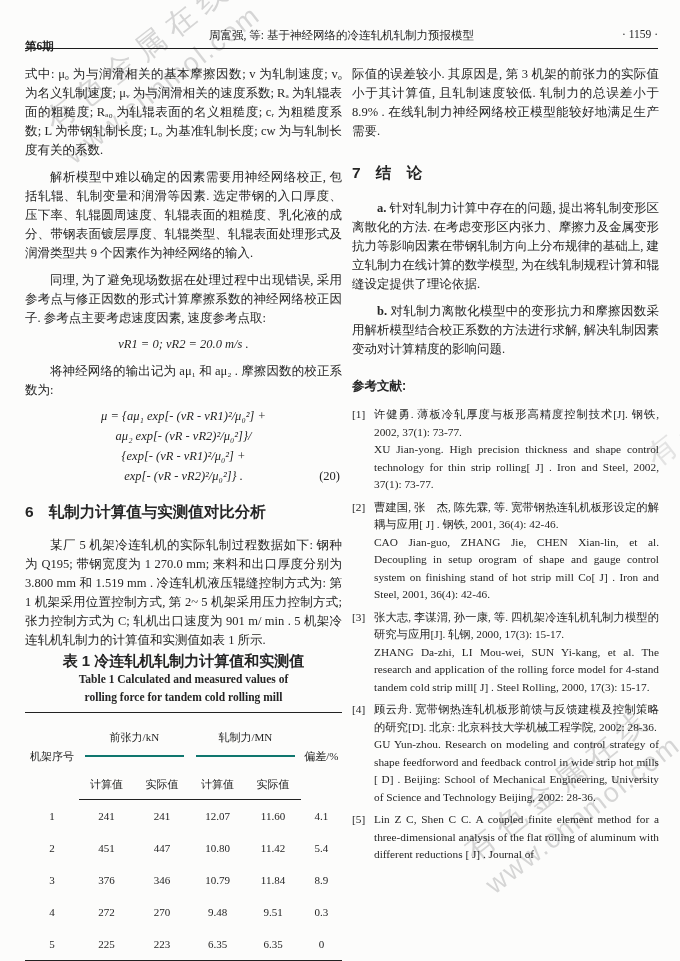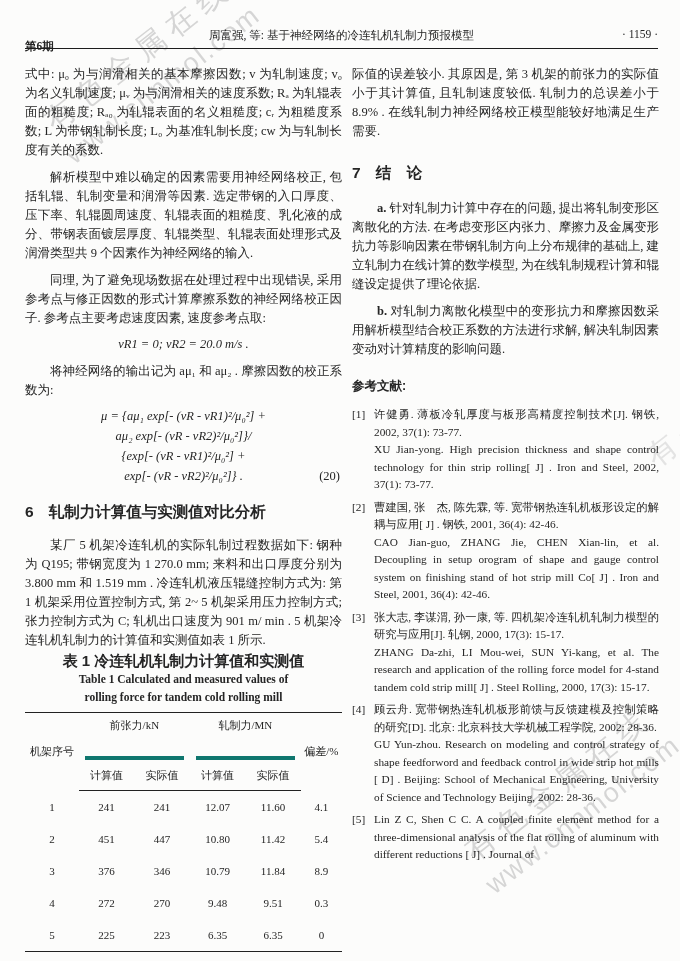--- a/index.html
+++ b/index.html
@@ -43,21 +43,21 @@
   .sec7{margin:22px 0 16px;}
   
   .tbl-cap-zh{text-align:center;font-weight:bold;font-size:15px;margin-top:2px;
               font-family:"Liberation Sans","DejaVu Sans",sans-serif;line-height:18px;}
   .tbl-cap-en{text-align:center;font-weight:bold;font-size:11.5px;line-height:18px;}
   .paper-table{width:100%;border-collapse:collapse;margin-top:6px;
                border-top:1.6px solid #222;border-bottom:1.6px solid #222;
                font-size:11px;}
   .paper-table th,.paper-table td{font-weight:normal;text-align:center;padding:3px 1px;}
   .paper-table .sub-row th{border-bottom:1.1px solid #222;padding-bottom:5px;}
-  .groupline{border-bottom:4px solid #0f766e;padding-bottom:21px;margin:0 5px;}
+  .groupline{border-bottom:2px solid #0f766e;padding-bottom:8px;margin:12px 5px;}
   .paper-table td{padding:7px 1px 6px;}
   .closing{}
   
   .refs-h{font-family:"Liberation Sans","DejaVu Sans",sans-serif;font-weight:bold;
           font-size:12.5px;margin:18px 0 10px;}
   .ref{position:relative;padding-left:22px;margin-bottom:5px;
        font-size:11.3px;line-height:17.5px;}
   .ref-no{position:absolute;left:0;top:0;}
   .b{font-weight:bold;}
 </style>

